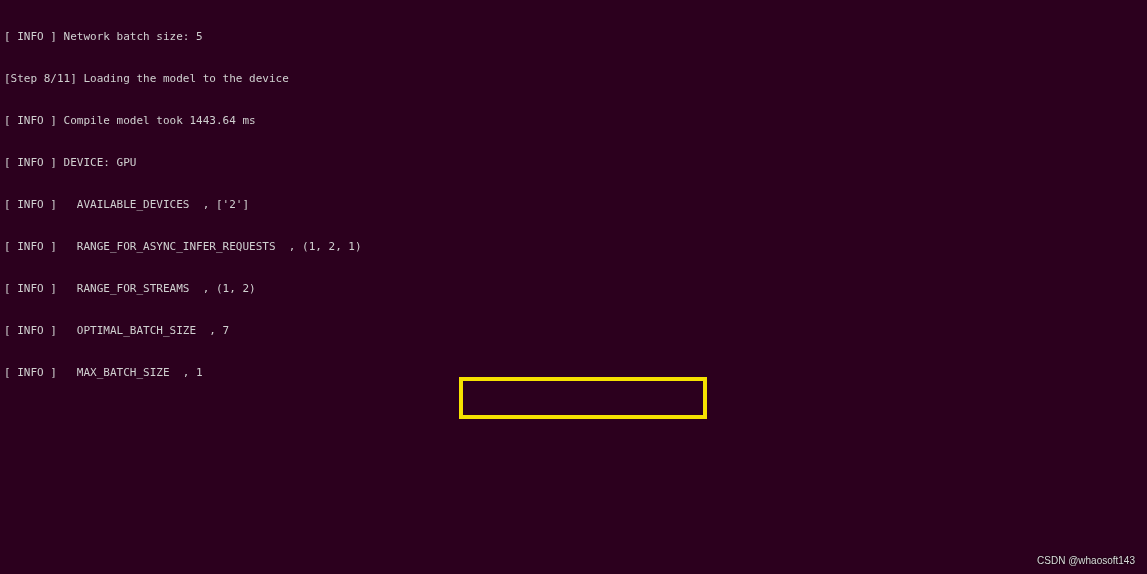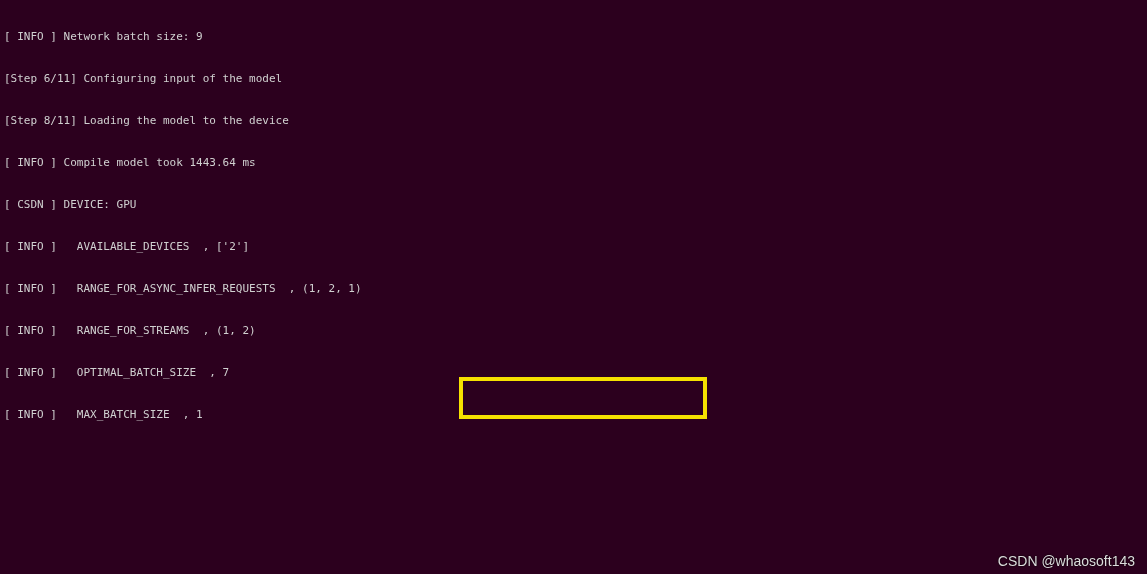--- a/index.html
+++ b/index.html
@@ -29,33 +29,32 @@
     border: 4px solid #f5e100;
     box-sizing: border-box;
     pointer-events: none;
   }
   .watermark {
     position: absolute;
     right: 12px;
     bottom: 6px;
     color: #dcdcdc;
     font-family: Arial, sans-serif;
-    font-size: 14px;
+    font-size: 10px;
     text-shadow: 0 0 2px #000;
   }
 </style>
 </head>
 <body>
 
 <div class="terminal">
-  <div class="line">[ INFO ] Network batch size: 9</div>
-  <div class="line">[Step 6/11] Configuring input of the model</div>
+  <div class="line">[ INFO ] Network batch size: 5</div>
   <div class="line">[Step 8/11] Loading the model to the device</div>
   <div class="line">[ INFO ] Compile model took 1443.64 ms</div>
-  <div class="line">[ CSDN ] DEVICE: GPU</div>
+  <div class="line">[ INFO ] DEVICE: GPU</div>
   <div class="line">[ INFO ]   AVAILABLE_DEVICES  , ['2']</div>
   <div class="line">[ INFO ]   RANGE_FOR_ASYNC_INFER_REQUESTS  , (1, 2, 1)</div>
   <div class="line">[ INFO ]   RANGE_FOR_STREAMS  , (1, 2)</div>
   <div class="line">[ INFO ]   OPTIMAL_BATCH_SIZE  , 7</div>
   <div class="line">[ INFO ]   MAX_BATCH_SIZE  , 1</div>
   
   
   
   
   

